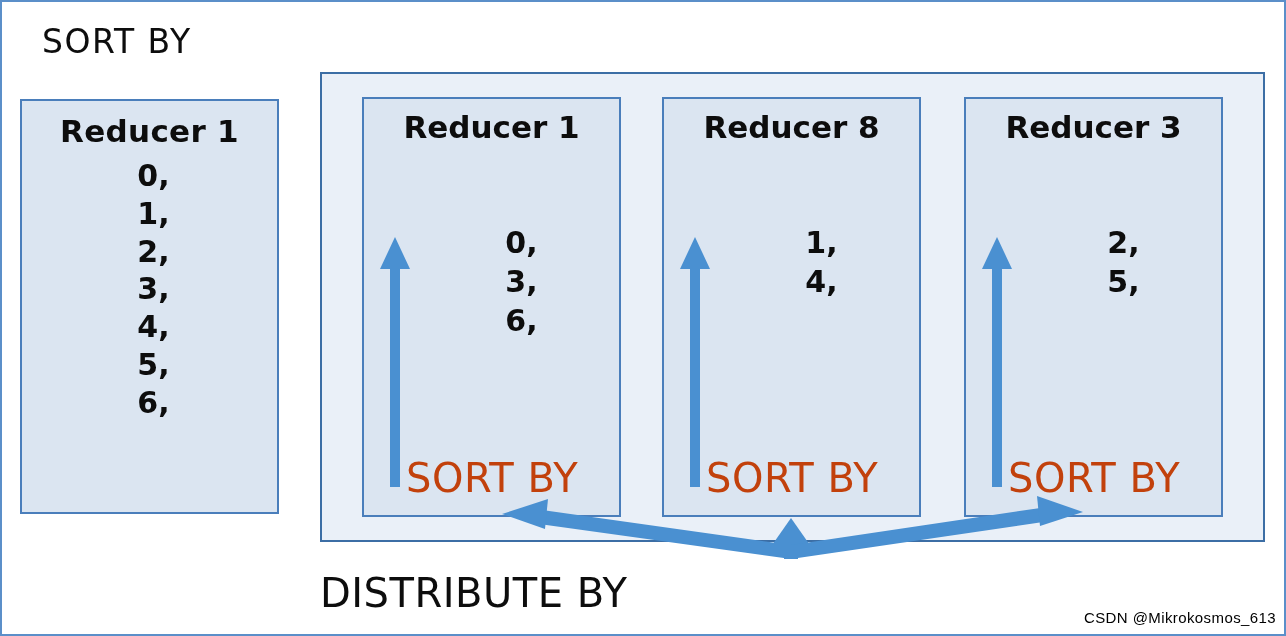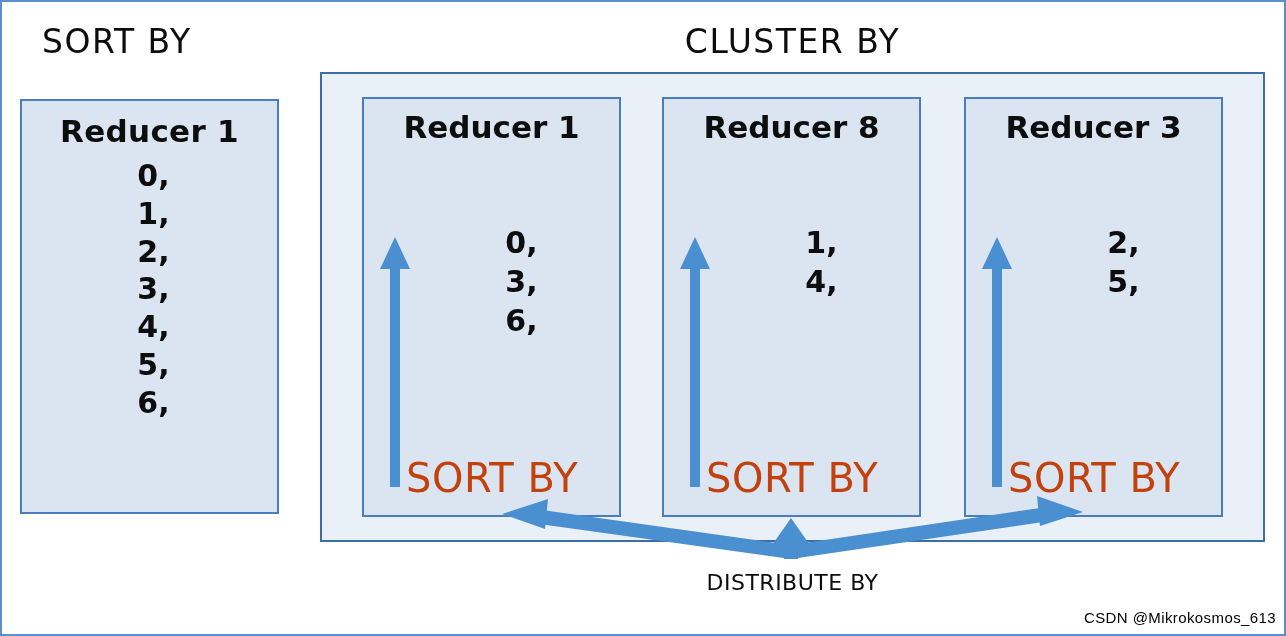--- a/index.html
+++ b/index.html
@@ -153,22 +153,21 @@
     height: 636px;
     pointer-events: none;
   }
 
   
   #distribute-by-label {
     position: absolute;
     left: 318px;
     top: 568px;
     width: 945px;
-    text-align: center;
-    font-size: 22px;
+    font-size: 40px;
     font-weight: 400;
     letter-spacing: 0.5px;
     color: #0d0d0d;
     white-space: nowrap;
   }
 
   
   #watermark {
     position: absolute;
     right: 8px;
@@ -193,21 +192,20 @@
       <span class="val">0,</span>
       <span class="val">1,</span>
       <span class="val">2,</span>
       <span class="val">3,</span>
       <span class="val">4,</span>
       <span class="val">5,</span>
       <span class="val">6,</span>
     </div>
   </div>
 
-  <div class="section-title" id="cluster-by-title">CLUSTER BY</div>
 
   <div id="cluster-by-box">
 
     <div class="reducer-card" id="reducer-card-0">
       <div class="reducer-heading">Reducer 1</div>
       <svg class="sort-arrow" viewBox="0 0 34 250">
         <polygon points="17,0 32,32 22,32 22,250 12,250 12,32 2,32" fill="#4a90d1"></polygon>
       </svg>
       <div class="card-values">
         <span class="val">0,</span>

